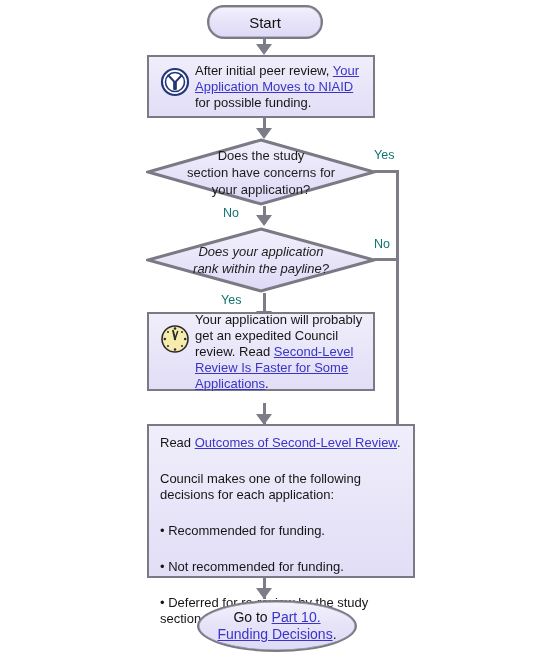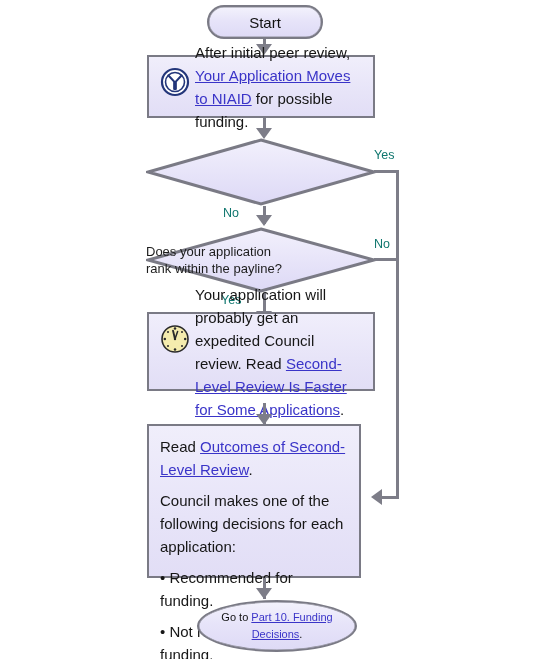--- a/index.html
+++ b/index.html
@@ -50,25 +50,25 @@
   .link{color:#3a34c8;text-decoration:underline;cursor:pointer;}
 
   
   .box-inner{
     position:absolute;inset:0;
     display:flex;align-items:center;
     padding:6px 8px 6px 6px;
     box-sizing:border-box;
   }
   .box-text{
-    font-size:15px;line-height:23px;color:#161616;
+    font-size:13px;line-height:16px;color:#161616;
     flex:1;
   }
   .box-text p{margin:0;}
-  .box-text p + p{margin-top:8px;}
+  .box-text p + p{margin-top:20px;}
   .icon-slot{
     width:40px;flex:0 0 40px;
     display:flex;align-items:center;justify-content:center;
     align-self:flex-start;
     margin-top:4px;
   }
 
   .plain-inner{
     position:absolute;inset:0;
     padding:9px 10px 9px 11px;
@@ -132,40 +132,43 @@
   <div class="diamond-wrap" style="left:146px;top:138px;width:230px;height:68px;">
     <svg class="diamond-svg" width="230" height="68" viewBox="0 0 230 68" aria-hidden="true">
       <defs>
         <linearGradient id="dg1" x1="0" y1="0" x2="0" y2="1">
           <stop offset="0%" stop-color="#f2f0fc"></stop>
           <stop offset="100%" stop-color="#ddd9f6"></stop>
         </linearGradient>
       </defs>
       <polygon points="115,2 228,34 115,66 2,34" fill="url(#dg1)" stroke="#7a7a85" stroke-width="3"></polygon>
     </svg>
+    <div class="label-txt" style="left:0;right:0;top:50%;transform:translateY(-50%);text-align:center;">Does the study
+section have concerns for
+your application?</div>
   </div>
 
   <div class="conn vline" style="left:263px;top:206px;height:18px;"></div>
   <div class="arrow-down" style="left:256px;top:215px;"></div>
   <div class="edge-lbl" style="left:223px;top:206px;">No</div>
 
   <div class="conn hline" style="left:374px;top:170px;width:24px;"></div>
   <div class="edge-lbl" style="left:374px;top:148px;">Yes</div>
 
   <div class="diamond-wrap" style="left:146px;top:227px;width:230px;height:66px;">
     <svg class="diamond-svg" width="230" height="66" viewBox="0 0 230 66" aria-hidden="true">
       <defs>
         <linearGradient id="dg2" x1="0" y1="0" x2="0" y2="1">
           <stop offset="0%" stop-color="#f2f0fc"></stop>
           <stop offset="100%" stop-color="#ddd9f6"></stop>
         </linearGradient>
       </defs>
       <polygon points="115,2 228,33 115,64 2,33" fill="url(#dg2)" stroke="#7a7a85" stroke-width="3"></polygon>
     </svg>
-    <div class="label-txt" style="left:0;right:0;top:50%;transform:translateY(-50%);">Does your application
+    <div class="label-txt" style="left:0;right:0;top:50%;transform:translateY(-50%);text-align:center;font-style:italic;">Does your application
 rank within the payline?</div>
   </div>
 
   <div class="conn vline" style="left:263px;top:293px;height:28px;"></div>
   <div class="arrow-down" style="left:256px;top:311px;"></div>
   <div class="edge-lbl" style="left:221px;top:293px;">Yes</div>
 
   <div class="conn hline" style="left:374px;top:258px;width:24px;"></div>
   <div class="edge-lbl" style="left:374px;top:237px;">No</div>
 
@@ -193,34 +196,34 @@
       </div>
       <div class="box-text">
         <p><span>Your application will probably get an expedited Council review. Read </span><span class="link">Second-Level Review Is Faster for Some Applications</span><span>.</span></p>
       </div>
     </div>
   </div>
 
   <div class="conn vline" style="left:263px;top:403px;height:21px;"></div>
   <div class="arrow-down" style="left:256px;top:414px;"></div>
 
-  <div class="node process" style="left:147px;top:424px;width:214px;height:154px;text-decoration:underline;">
+  <div class="node process" style="left:147px;top:424px;width:268px;height:154px;text-decoration:underline;">
     <div class="plain-inner">
       <div class="box-text">
         <p><span>Read </span><span class="link">Outcomes of Second-Level Review</span><span>.</span></p>
         <p>Council makes one of the following decisions for each application:</p>
         <p>• Recommended for funding.</p>
         <p>• Not recommended for funding.</p>
         <p>• Deferred for re-review by the study section.</p>
       </div>
     </div>
   </div>
 
   <div class="conn vline" style="left:263px;top:578px;height:21px;"></div>
   <div class="arrow-down" style="left:256px;top:588px;"></div>
 
   <div class="node terminator ellipse" style="left:197px;top:600px;width:160px;height:52px;">
-    <div class="center-lbl" style="font-size:11px;line-height:17px;padding:0 14px;">
+    <div class="center-lbl" style="font-size:14px;line-height:17px;padding:0 14px;">
       <span>Go to </span><span class="link">Part 10. Funding Decisions</span><span>.</span>
     </div>
   </div>
 
 </div>
 
 </body></html>

